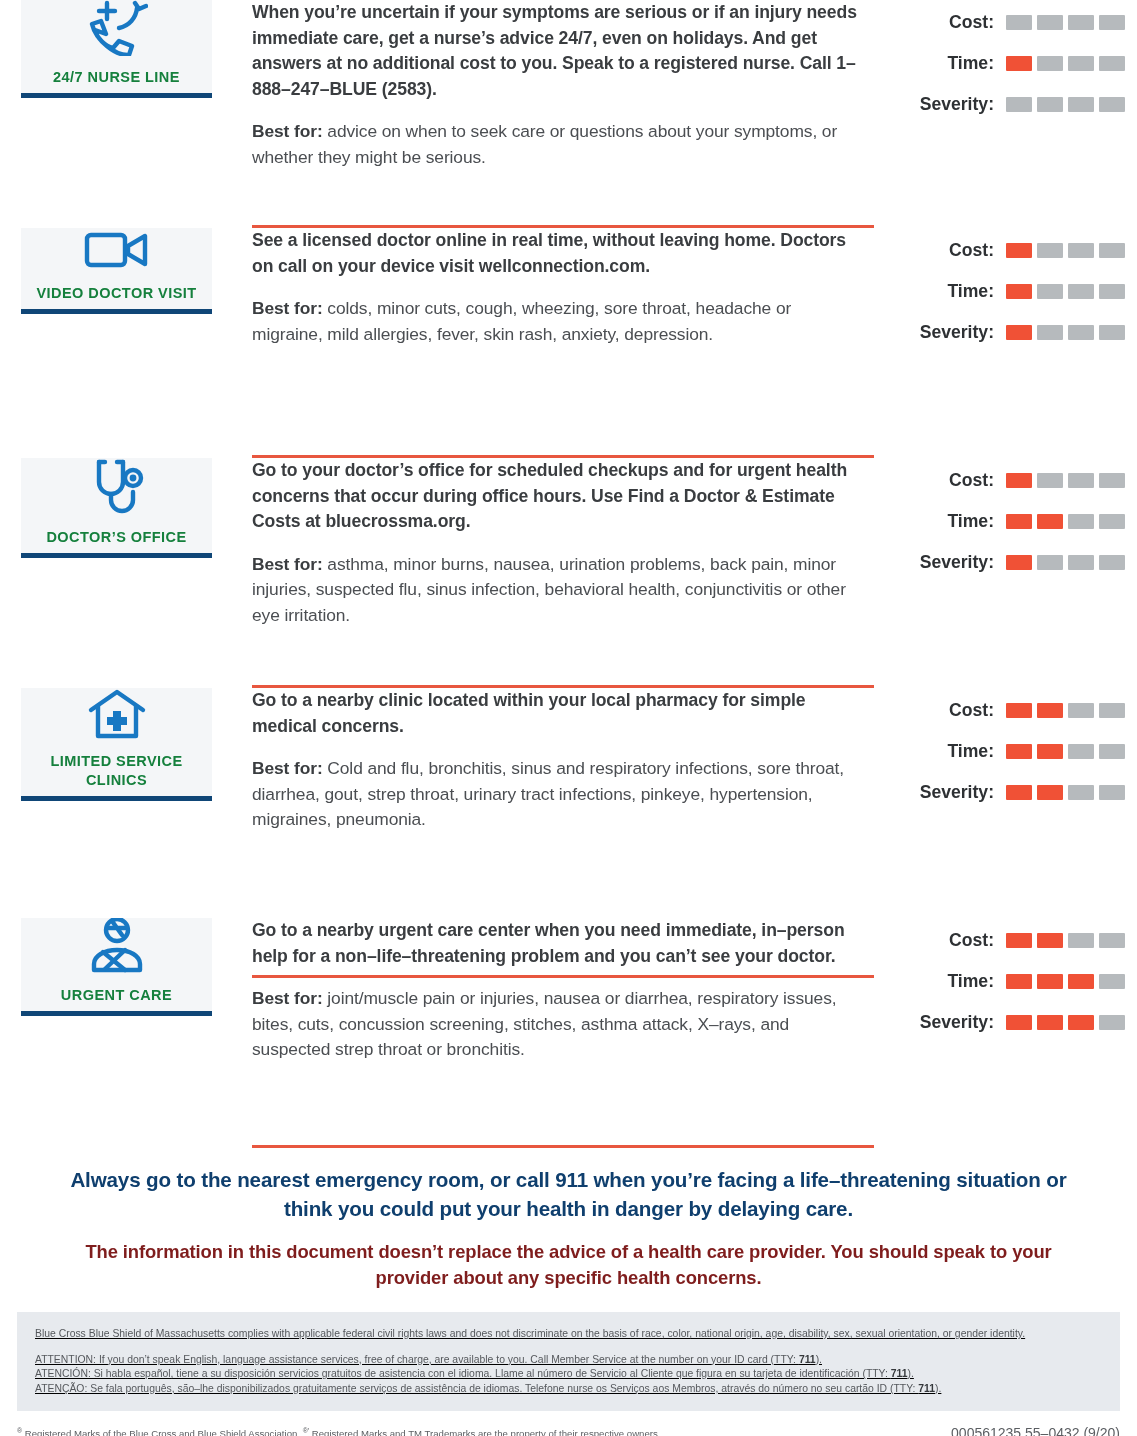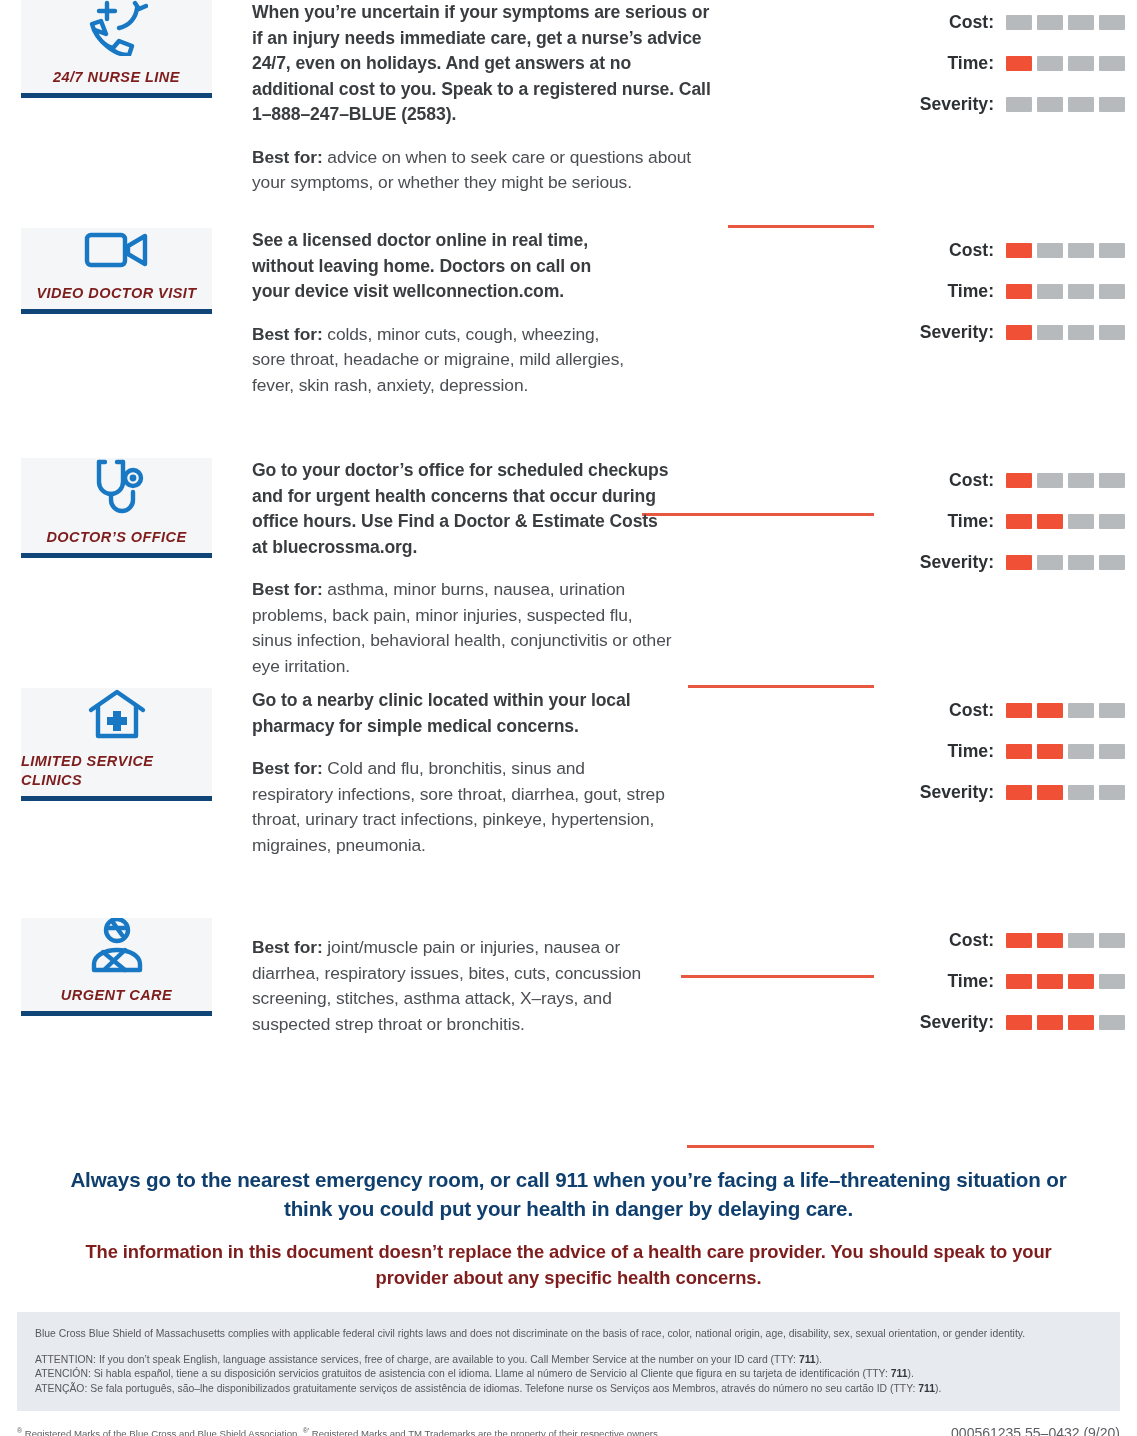--- a/index.html
+++ b/index.html
@@ -38,42 +38,41 @@
     display: flex;
     flex-direction: column;
     align-items: center;
     justify-content: center;
     flex: 1 1 auto;
     width: 100%;
     padding-bottom: 6px;
   }
   .tile-icon { display: block; margin: 0 auto 8px auto; }
   .tile-label {
-    color: #7f1d1d;
+    color: #15803d;
     font-size: 14.5px;
     font-weight: 700;
     letter-spacing: 0.45px;
-    text-align: left;
+    text-align: center;
     line-height: 19px;
     text-transform: uppercase;
-    font-style: italic;
   }
   .tile-rule {
     height: 5px;
     background: #0f4677;
     width: 100%;
     margin-top: auto;
   }
 
   .mid {
     flex: 1 1 auto;
     padding: 0 0 0 40px;
     position: relative;
     display: flex;
-    flex-direction: row;
+    flex-direction: column;
   }
   .mid-body { padding-right: 14px; }
   .desc {
     font-size: 17.6px;
     font-weight: 700;
     color: #3a3d40;
     line-height: 25.5px;
     letter-spacing: -0.1px;
   }
   .bestfor {
@@ -140,20 +139,21 @@
     font-weight: 700;
     line-height: 25.5px;
     letter-spacing: -0.1px;
   }
 
   
   .legal {
     margin: 22px 17px 0 17px;
     background: #e7eaee;
     padding: 15px 18px 15px 18px;
+    text-decoration: underline;
   }
   .legal p {
     font-size: 10.4px;
     color: #55585c;
     line-height: 14.6px;
   }
   .legal .gap { margin-top: 11px; }
   .legal b { font-weight: 700; color: #35383b; }
 
   .footer {
@@ -234,21 +234,21 @@
         <div class="tile">
           <div class="tile-inner">
             <span class="tile-icon"><svg width="66" height="44" viewBox="0 0 66 44">
                 <rect fill="none" stroke="#1878c3" stroke-width="4.4" stroke-linecap="round" stroke-linejoin="round" x="3" y="7" width="38" height="30" rx="4"></rect>
                 <path fill="none" stroke="#1878c3" stroke-width="4.4" stroke-linecap="round" stroke-linejoin="round" d="M44 18l17-10v28l-17-10z"></path>
               </svg></span>
             <span class="tile-label">VIDEO DOCTOR VISIT</span>
           </div>
           <div class="tile-rule"></div>
         </div>
-        <div class="mid" style="height:288px">
+        <div class="mid" style="height:230px">
           <div class="mid-body">
             <p class="desc">See a licensed doctor online in real time, without leaving home. Doctors on call on your device visit wellconnection.com.</p>
             <p class="bestfor"><b>Best for:</b> <span>colds, minor cuts, cough, wheezing, sore throat, headache or migraine, mild allergies, fever, skin rash, anxiety, depression.</span></p>
           </div>
           <div class="mid-rule"></div>
         </div>
         <div class="meters">
           <div class="meter">
             <span class="meter-label">Cost:</span>
             <span class="pips">
@@ -386,20 +386,21 @@
                 <path fill="none" stroke="#1878c3" stroke-width="4.4" stroke-linecap="round" stroke-linejoin="round" d="M19 10h20M24 3l10 14"></path>
                 <path fill="none" stroke="#1878c3" stroke-width="4.4" stroke-linecap="round" stroke-linejoin="round" d="M6 52v-6c0-8 10-14 23-14s23 6 23 14v6z"></path>
                 <path fill="none" stroke="#1878c3" stroke-width="4.4" stroke-linecap="round" stroke-linejoin="round" d="M15 34l22 18M37 32L17 51"></path>
               </svg></span>
             <span class="tile-label">URGENT CARE</span>
           </div>
           <div class="tile-rule"></div>
         </div>
         <div class="mid" style="height:230px">
           <div class="mid-body">
+            <p class="desc">Go to a nearby urgent care center when you need immediate, in–person help for a non–life–threatening problem and you can’t see your doctor.</p>
             <p class="bestfor"><b>Best for:</b> <span>joint/muscle pain or injuries, nausea or diarrhea, respiratory issues, bites, cuts, concussion screening, stitches, asthma attack, X–rays, and suspected strep throat or bronchitis.</span></p>
           </div>
           <div class="mid-rule"></div>
         </div>
         <div class="meters">
           <div class="meter">
             <span class="meter-label">Cost:</span>
             <span class="pips">
               <span class="pip on"></span>
               <span class="pip on"></span>

